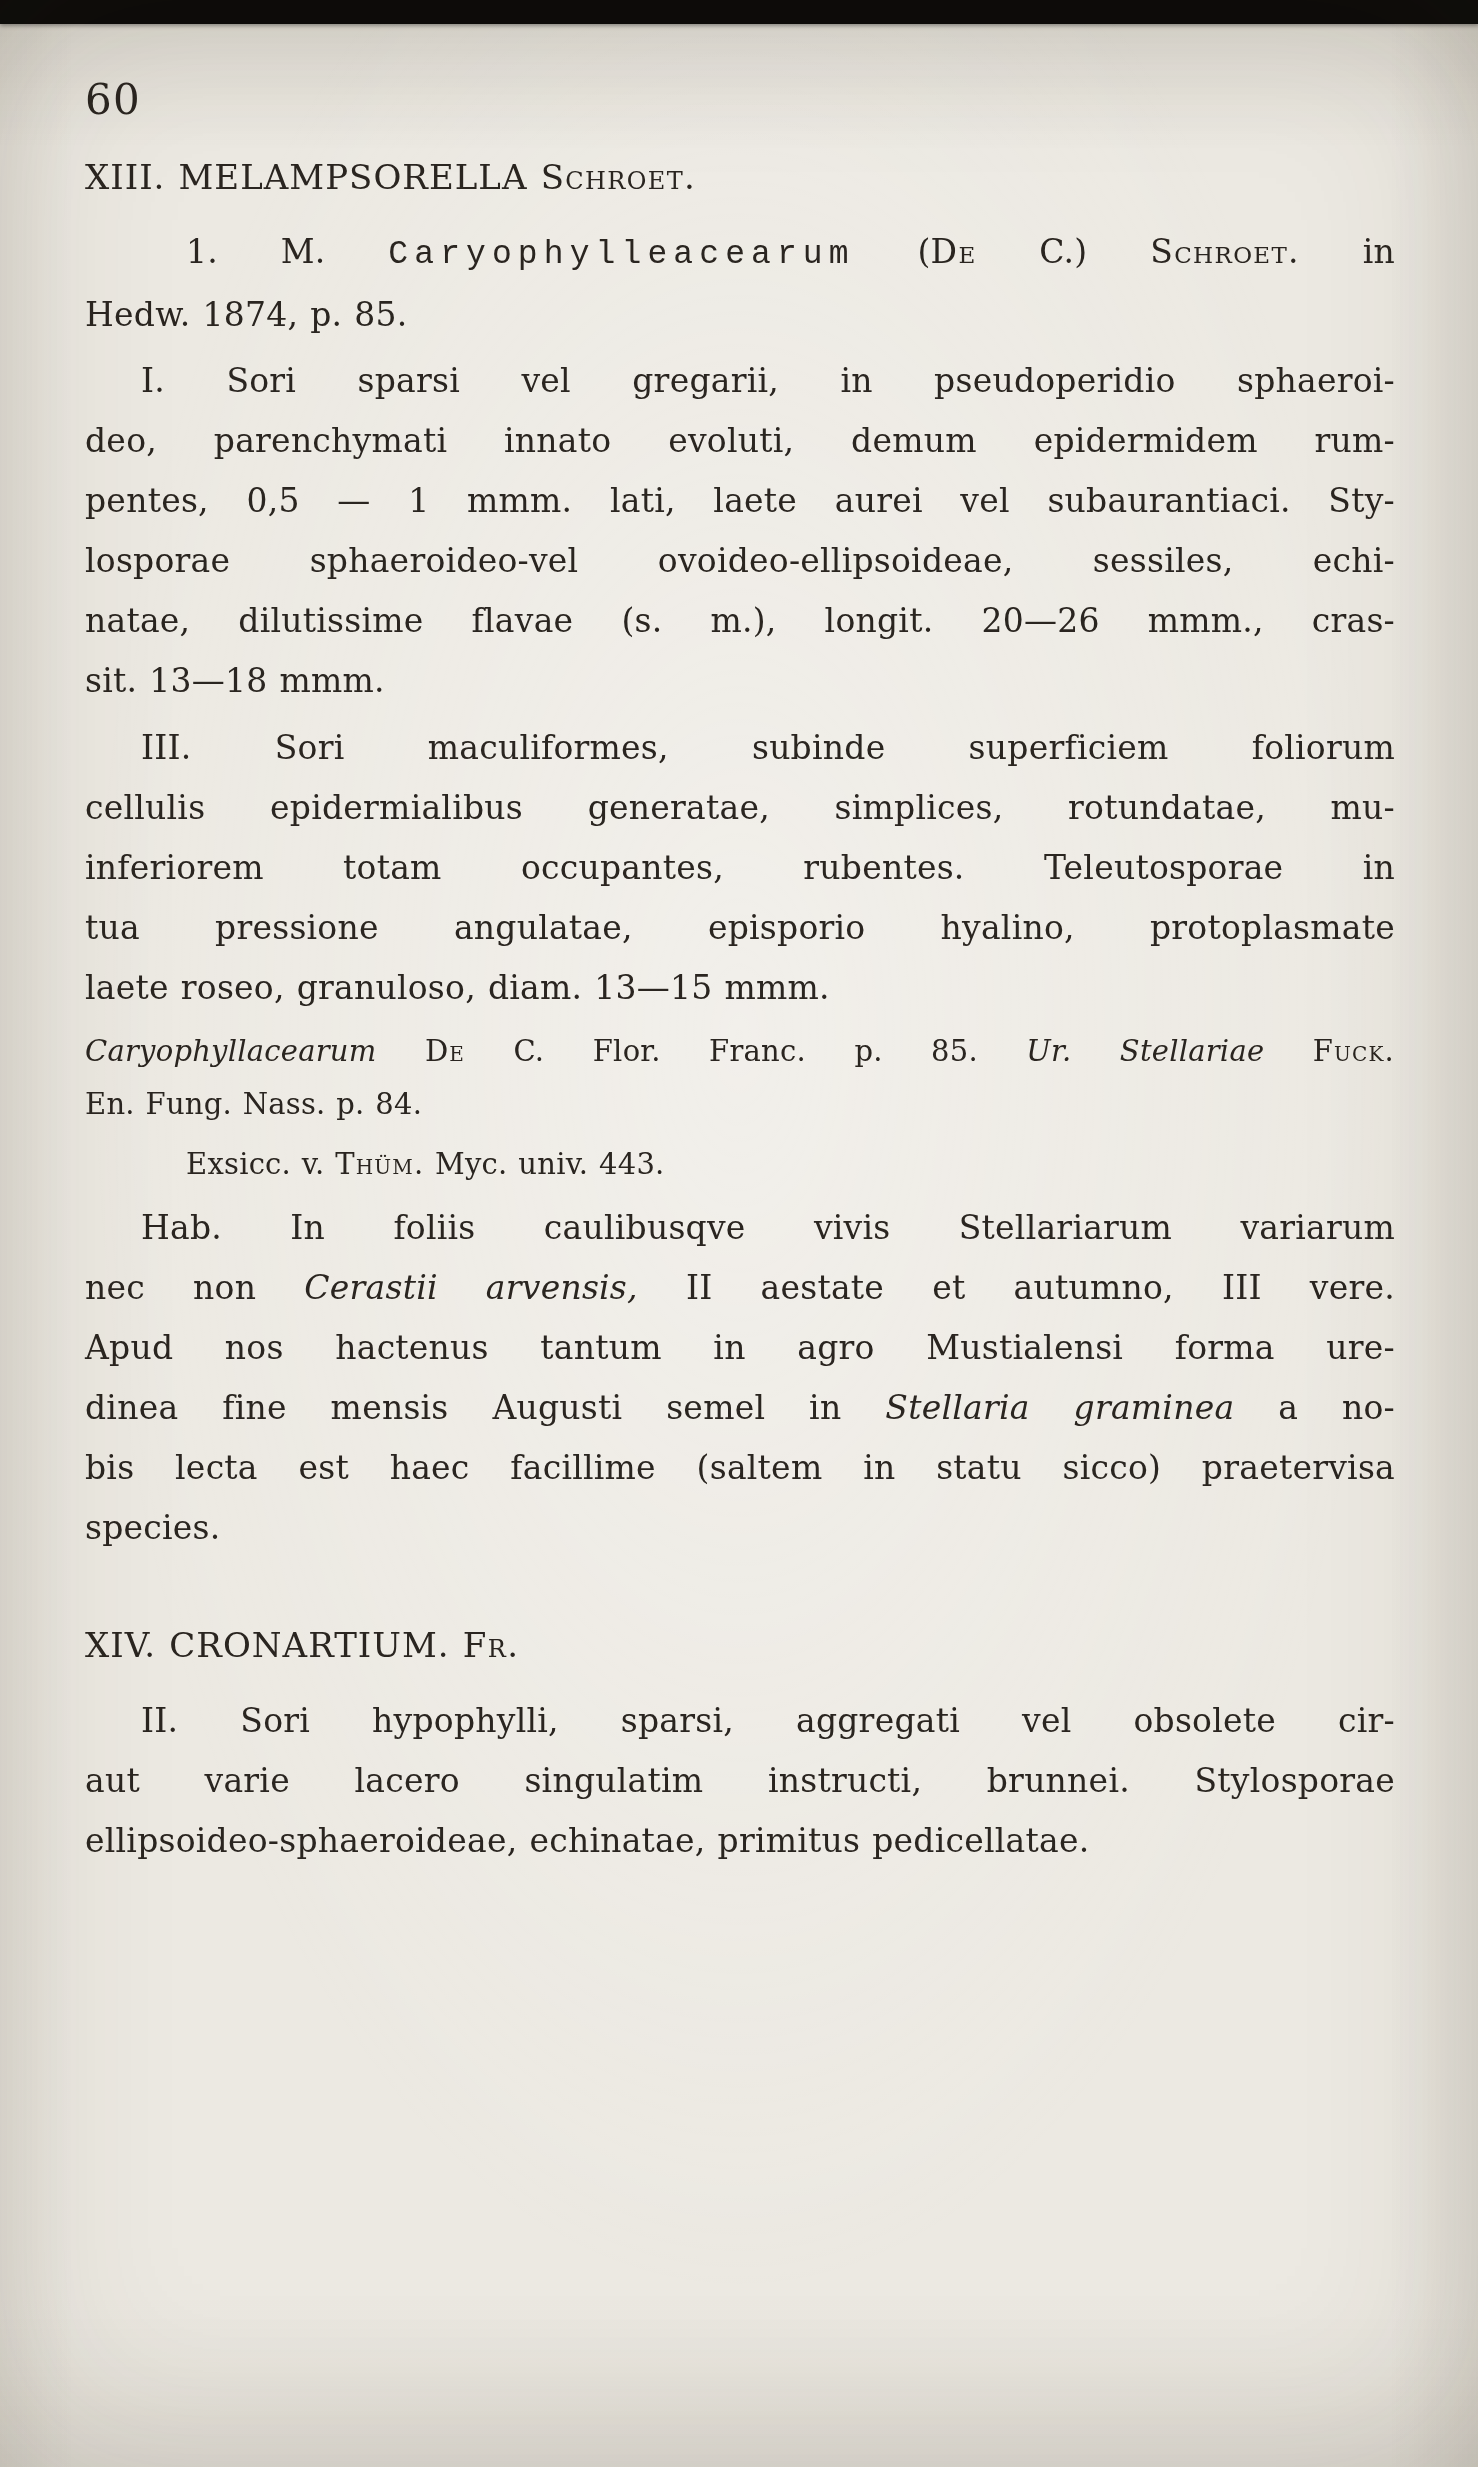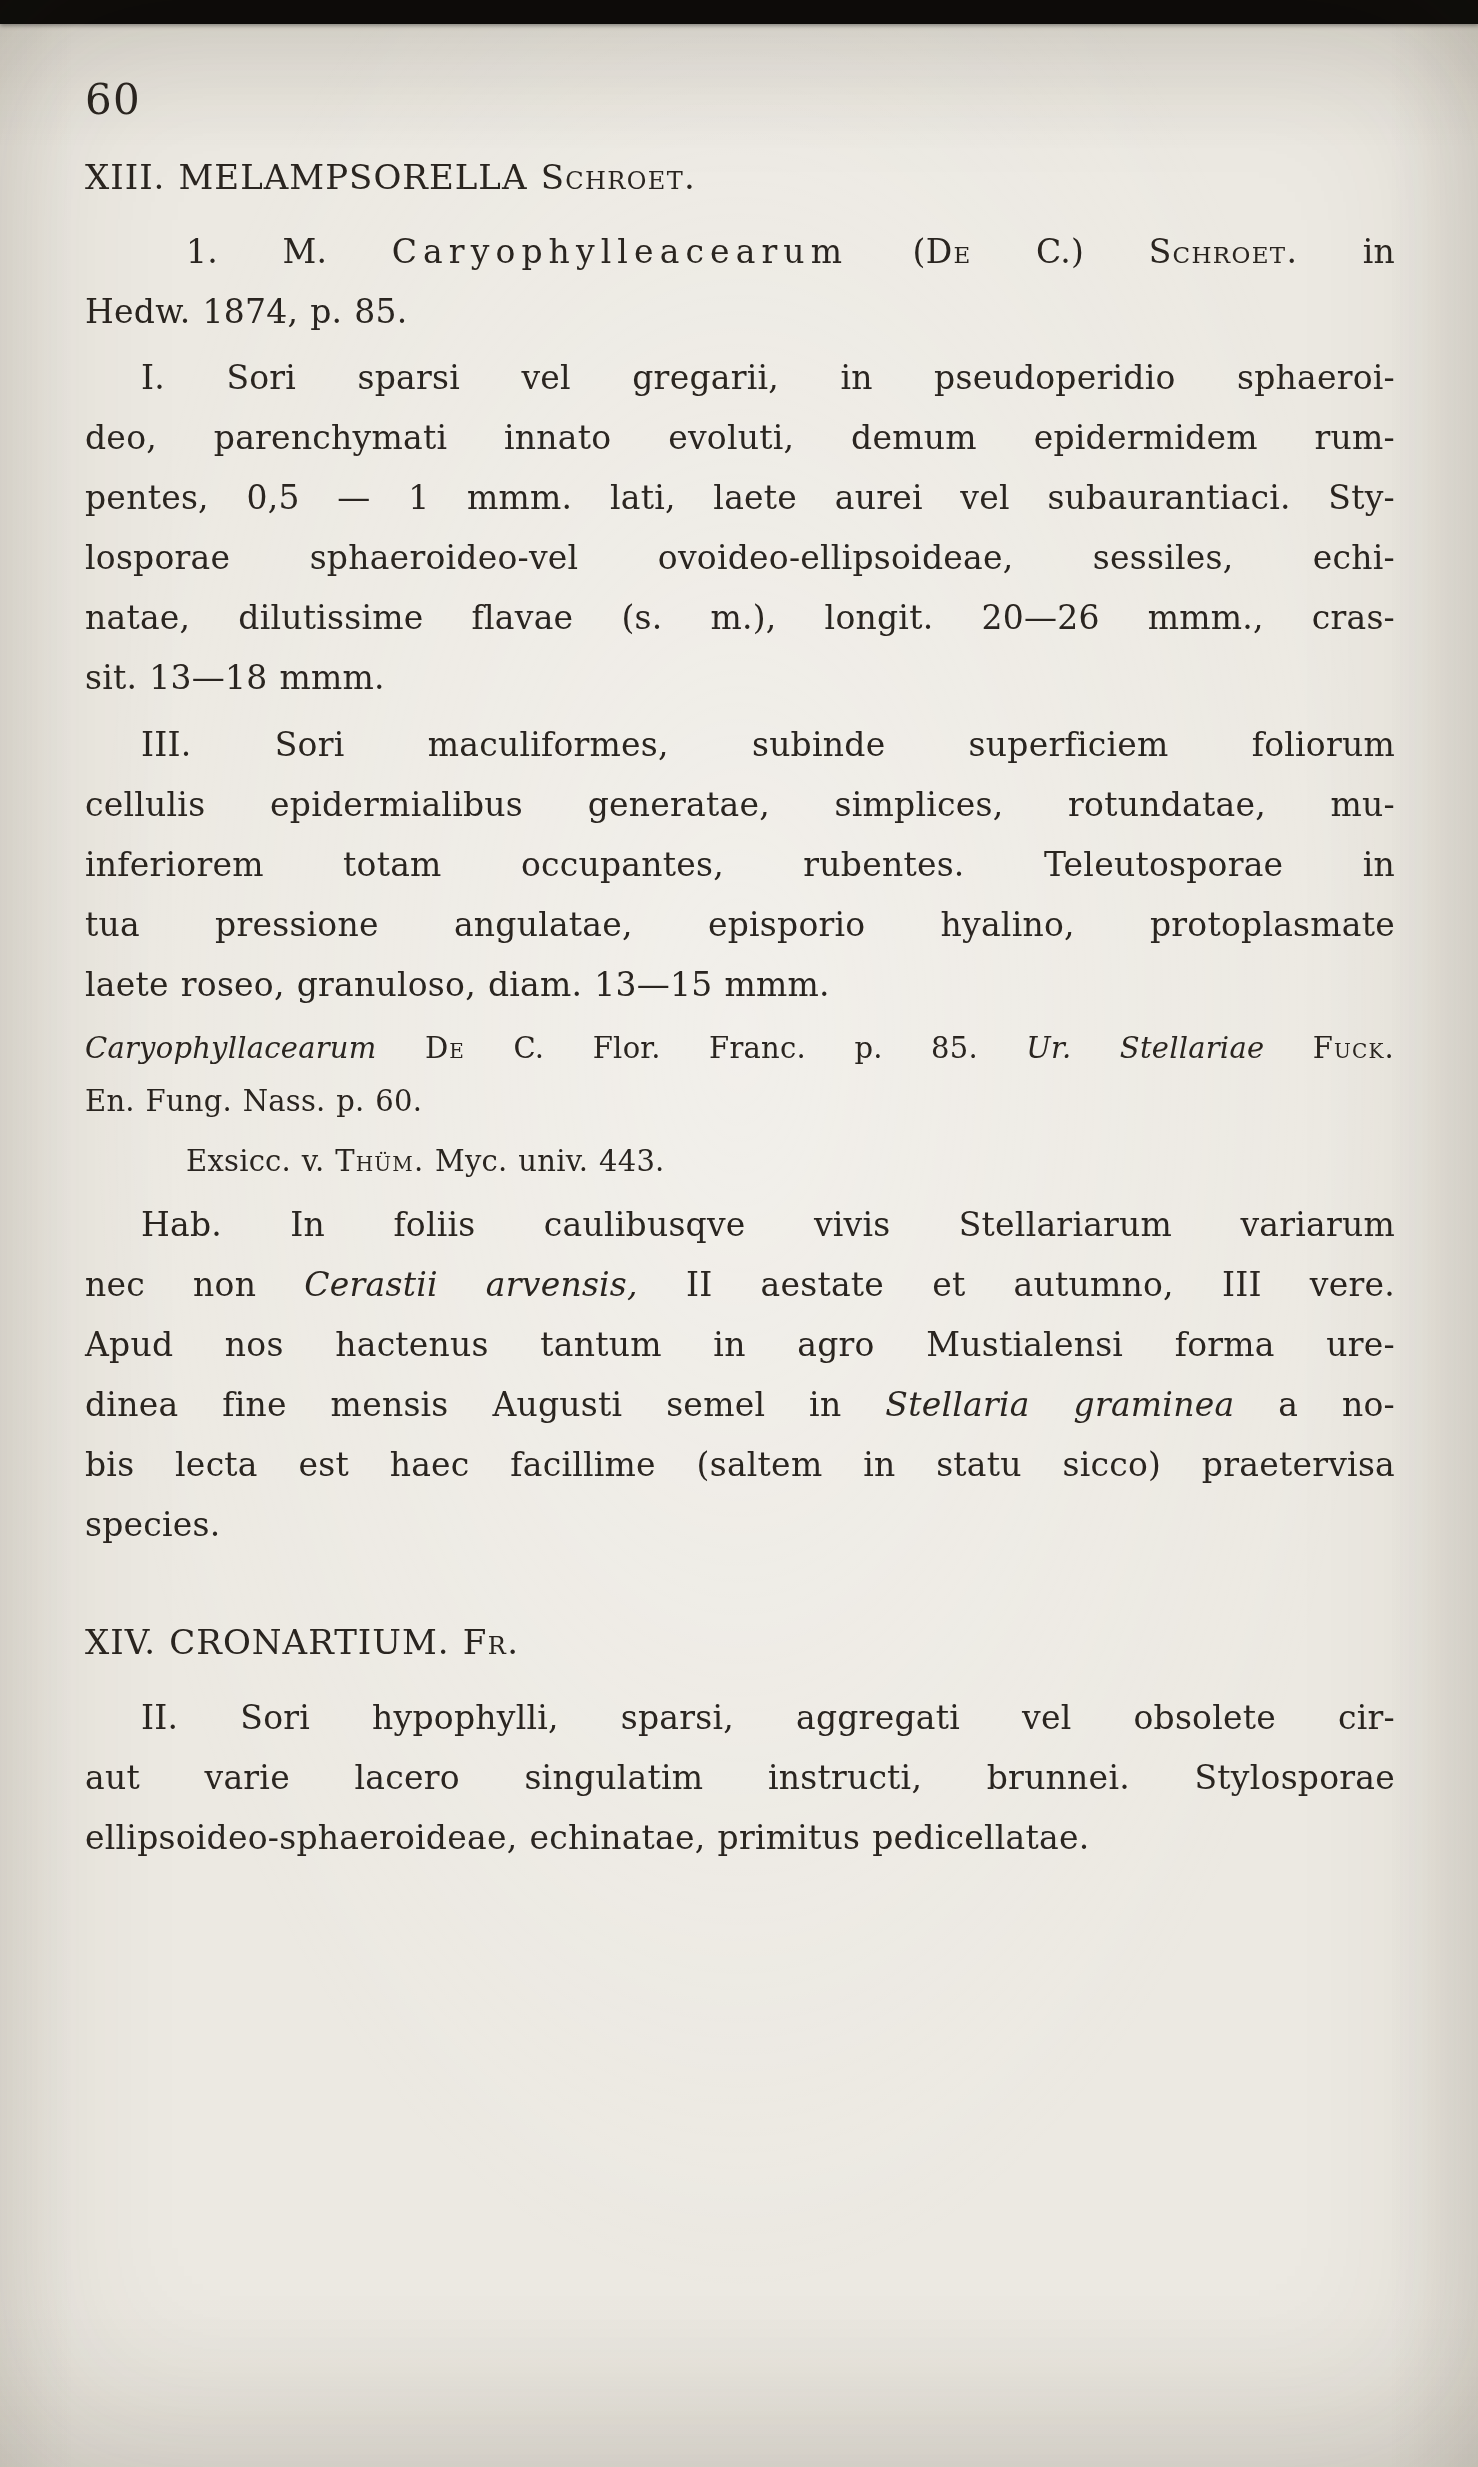--- a/index.html
+++ b/index.html
@@ -48,21 +48,21 @@
   .heading.gap{margin-top:56px;margin-bottom:15.5px;}
   .para{font-size:33px;line-height:60px;margin:0 0 6.8px 0;}
   .para.small{font-size:29px;line-height:53px;margin:4.9px 0 6.8px 0;}
   .line{text-align:justify;text-align-last:justify;}
   .line.last{text-align-last:left;}
   .line.first.ind-lg{padding-left:101px;}
   .line.first.ind-sm{padding-left:56px;}
   .run{white-space:pre-wrap;}
   .run.i{font-style:italic;}
   .run.sc{font-variant:small-caps;letter-spacing:0.04em;}
-  .run.sp{letter-spacing:0.185em;}
+  .run.sp{letter-spacing:0.185em;font-family:Liberation Mono, monospace;}
 </style>
 </head>
 <body>
 
 <div class="edge-bar"></div>
 
 <div class="page-number">60</div>
 
 <main class="page-body">
     <div class="heading"><span class="run n">XIII. MELAMPSORELLA </span><span class="run sc">Schroet.</span></div>
@@ -80,21 +80,21 @@
     </div>
     <div class="para">
       <div class="line first ind-sm"><span class="run n">III. Sori maculiformes, subinde superficiem foliorum</span></div>
       <div class="line"><span class="run n">cellulis epidermialibus generatae, simplices, rotundatae, mu-</span></div>
       <div class="line"><span class="run n">inferiorem totam occupantes, rubentes. Teleutosporae in</span></div>
       <div class="line"><span class="run n">tua pressione angulatae, episporio hyalino, protoplasmate</span></div>
       <div class="line last"><span class="run n">laete roseo, granuloso, diam. 13—15 mmm.</span></div>
     </div>
     <div class="para small">
       <div class="line"><span class="run i">Caryophyllacearum</span><span class="run n"> </span><span class="run sc">De</span><span class="run n"> C. Flor. Franc. p. 85. </span><span class="run i">Ur. Stellariae</span><span class="run n"> </span><span class="run sc">Fuck.</span></div>
-      <div class="line last"><span class="run n">En. Fung. Nass. p. 60.</span></div>
+      <div class="line last"><span class="run n">En. Fung. Nass. p. 84.</span></div>
     </div>
     <div class="para small">
       <div class="line first ind-lg last"><span class="run n">Exsicc. v. </span><span class="run sc">Thüm.</span><span class="run n"> Myc. univ. 443.</span></div>
     </div>
     <div class="para">
       <div class="line first ind-sm"><span class="run n">Hab. In foliis caulibusqve vivis Stellariarum variarum</span></div>
       <div class="line"><span class="run n">nec non </span><span class="run i">Cerastii arvensis,</span><span class="run n"> II aestate et autumno, III vere.</span></div>
       <div class="line"><span class="run n">Apud nos hactenus tantum in agro Mustialensi forma ure-</span></div>
       <div class="line"><span class="run n">dinea fine mensis Augusti semel in </span><span class="run i">Stellaria graminea</span><span class="run n"> a no-</span></div>
       <div class="line"><span class="run n">bis lecta est haec facillime (saltem in statu sicco) praetervisa</span></div>

